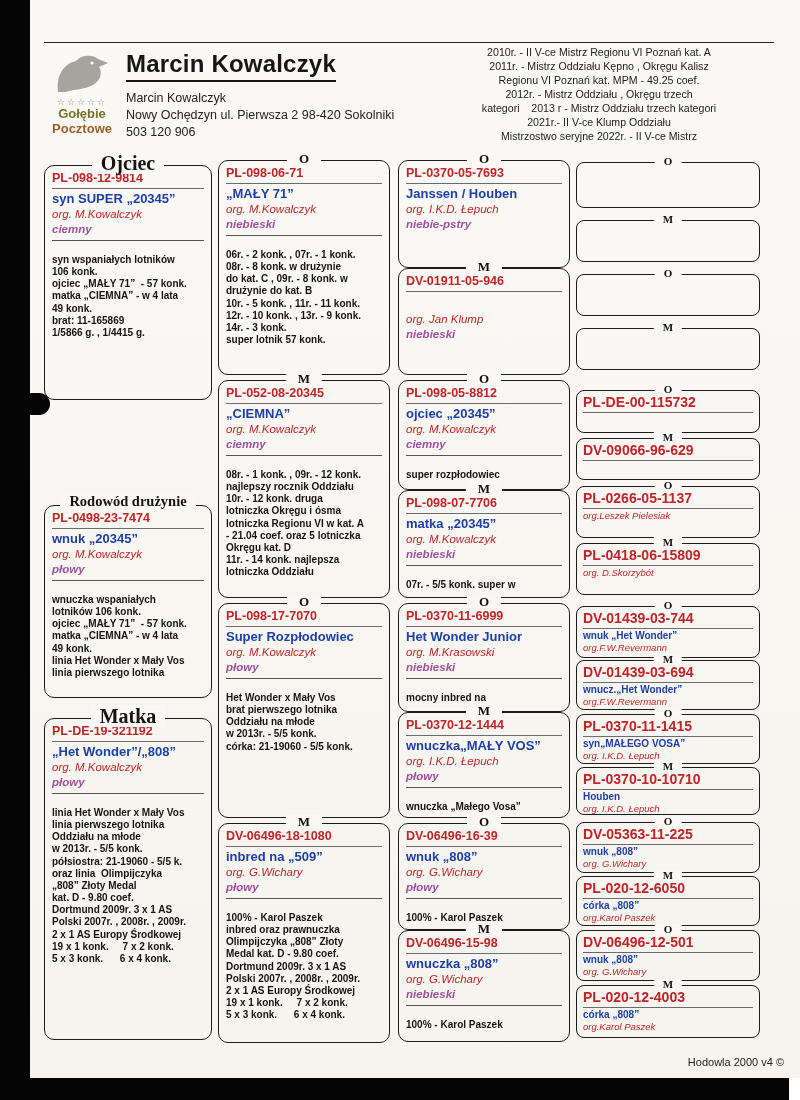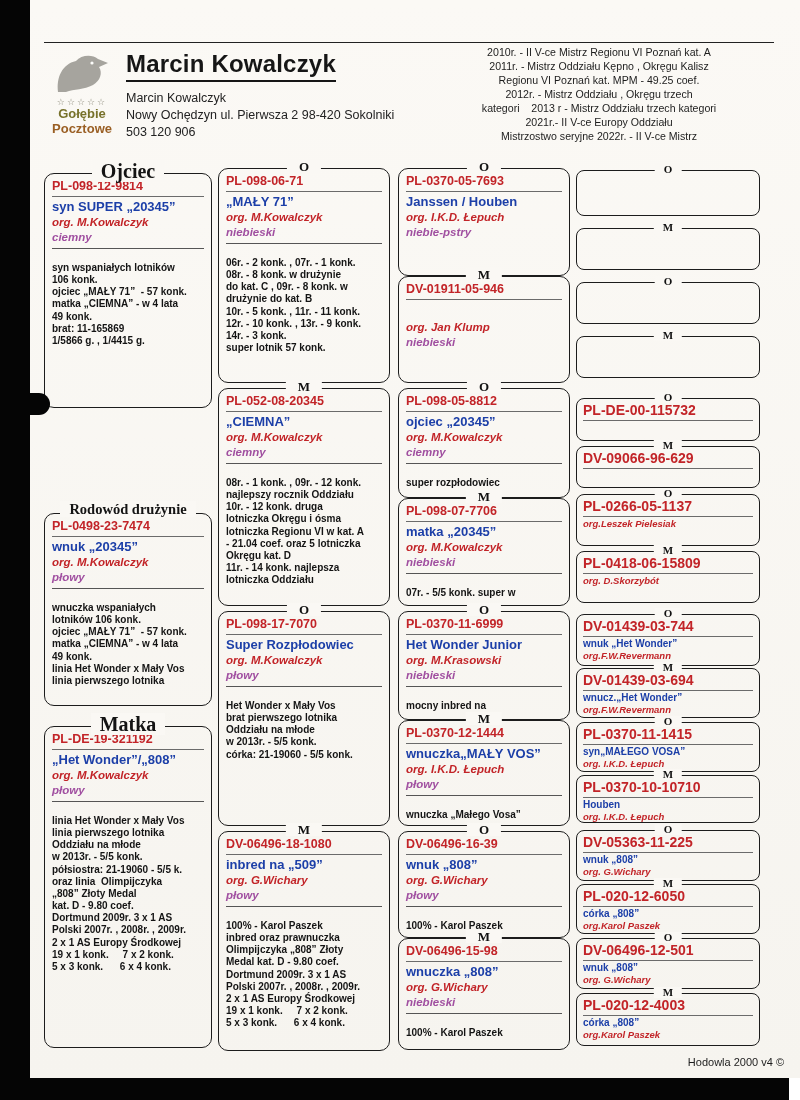--- a/index.html
+++ b/index.html
@@ -23,21 +23,21 @@
   .logo .club2{font-size:13px;font-weight:bold;color:#9a5f24;line-height:1.15;}
   .owner{position:absolute;left:82px;top:4px;width:300px;}
   .owner h1{margin:0 0 8px 0;font-size:24px;font-weight:bold;display:inline-block;
             border-bottom:2.5px solid #161616;padding-bottom:2px;letter-spacing:.2px;}
   .owner .ln{font-size:12.5px;line-height:1.35;color:#222;}
   .achv{position:absolute;left:368px;top:0;width:374px;text-align:center;}
   .achv div{font-size:10.6px;line-height:1.32;color:#1d1d1d;white-space:pre-wrap;}
 
   
   .grid{position:absolute;left:14px;top:155px;width:742px;height:895px;}
-  .col{position:absolute;top:8px;height:100%;}
+  .col{position:absolute;top:0;height:100%;}
   .col1{left:0;width:168px;}
   .col2{left:174px;width:172px;}
   .col3{left:354px;width:172px;}
   .col4{left:532px;width:184px;}
 
   .pbox,.sbox{position:absolute;left:0;right:0;border:1.6px solid #1c1c1c;border-radius:10px;
               padding:5px 7px 4px;box-sizing:border-box;}
   .sbox{padding:3px 6px 2px;border-radius:8px;}
 
   .sex{position:absolute;top:-9px;left:50%;transform:translateX(-50%);
@@ -47,21 +47,21 @@
 
   .sec-title{position:absolute;top:-13px;left:0;width:100%;text-align:center;line-height:1;}
   .sec-title span{background:#faf8f4;padding:0 9px;font-family:"Liberation Serif",serif;
                   font-weight:bold;color:#141414;}
   .t-big span{font-size:20px;}
   .t-small span{font-size:14.5px;}
 
   .ring{font-size:12.5px;font-weight:bold;color:#c22428;line-height:1.25;
         border-bottom:1px solid #6b6b6b;padding-bottom:1px;margin-bottom:2px;}
   .pname{font-size:13px;font-weight:bold;color:#1c3fa8;line-height:1.25;}
-  .org{font-size:11.5px;font-weight:bold;font-style:italic;color:#c22428;line-height:1.3;}
+  .org{font-size:11.5px;font-weight:normal;font-style:italic;color:#c22428;line-height:1.3;}
   .pcolor{font-size:11.5px;font-weight:bold;font-style:italic;color:#a04fa0;line-height:1.3;}
   .details{font-size:10px;font-weight:bold;color:#141414;line-height:1.22;
            border-top:1px solid #555;margin-top:3px;padding-top:13px;white-space:pre-wrap;}
 
   .sbox .ring{font-size:14px;line-height:1.2;padding-bottom:1px;margin-bottom:1px;}
   .sbox .pname{font-size:10px;line-height:1.2;}
   .sbox .org{font-size:9.5px;line-height:1.2;}
 
   .ring:empty,.pname:empty,.org:empty,.pcolor:empty,.details:empty{display:none;}
 
@@ -88,21 +88,21 @@
       <div class="ln">Marcin Kowalczyk</div>
       <div class="ln">Nowy Ochędzyn  ul. Pierwsza 2  98-420 Sokolniki</div>
       <div class="ln">503 120 906</div>
     </div>
     <div class="achv">
       <div>2010r. - II V-ce Mistrz Regionu VI Poznań kat. A</div>
       <div>2011r. - Mistrz Oddziału Kępno , Okręgu Kalisz</div>
       <div>Regionu VI Poznań kat. MPM - 49.25 coef.</div>
       <div>2012r. - Mistrz Oddziału , Okręgu trzech</div>
       <div>kategori    2013 r - Mistrz Oddziału trzech kategori</div>
-      <div>2021r.- II V-ce Europy Oddziału</div>
+      <div>2021r.- II V-ce Klump Oddziału</div>
       <div>Mistrzostwo seryjne 2022r. - II V-ce Mistrz</div>
     </div>
   </header>
 
   <main class="grid">
 
     <div class="col col1">
 
       <section class="pbox" style="top:10px;height:235px">
         <div class="sec-title t-big"><span>Ojciec</span></div>

